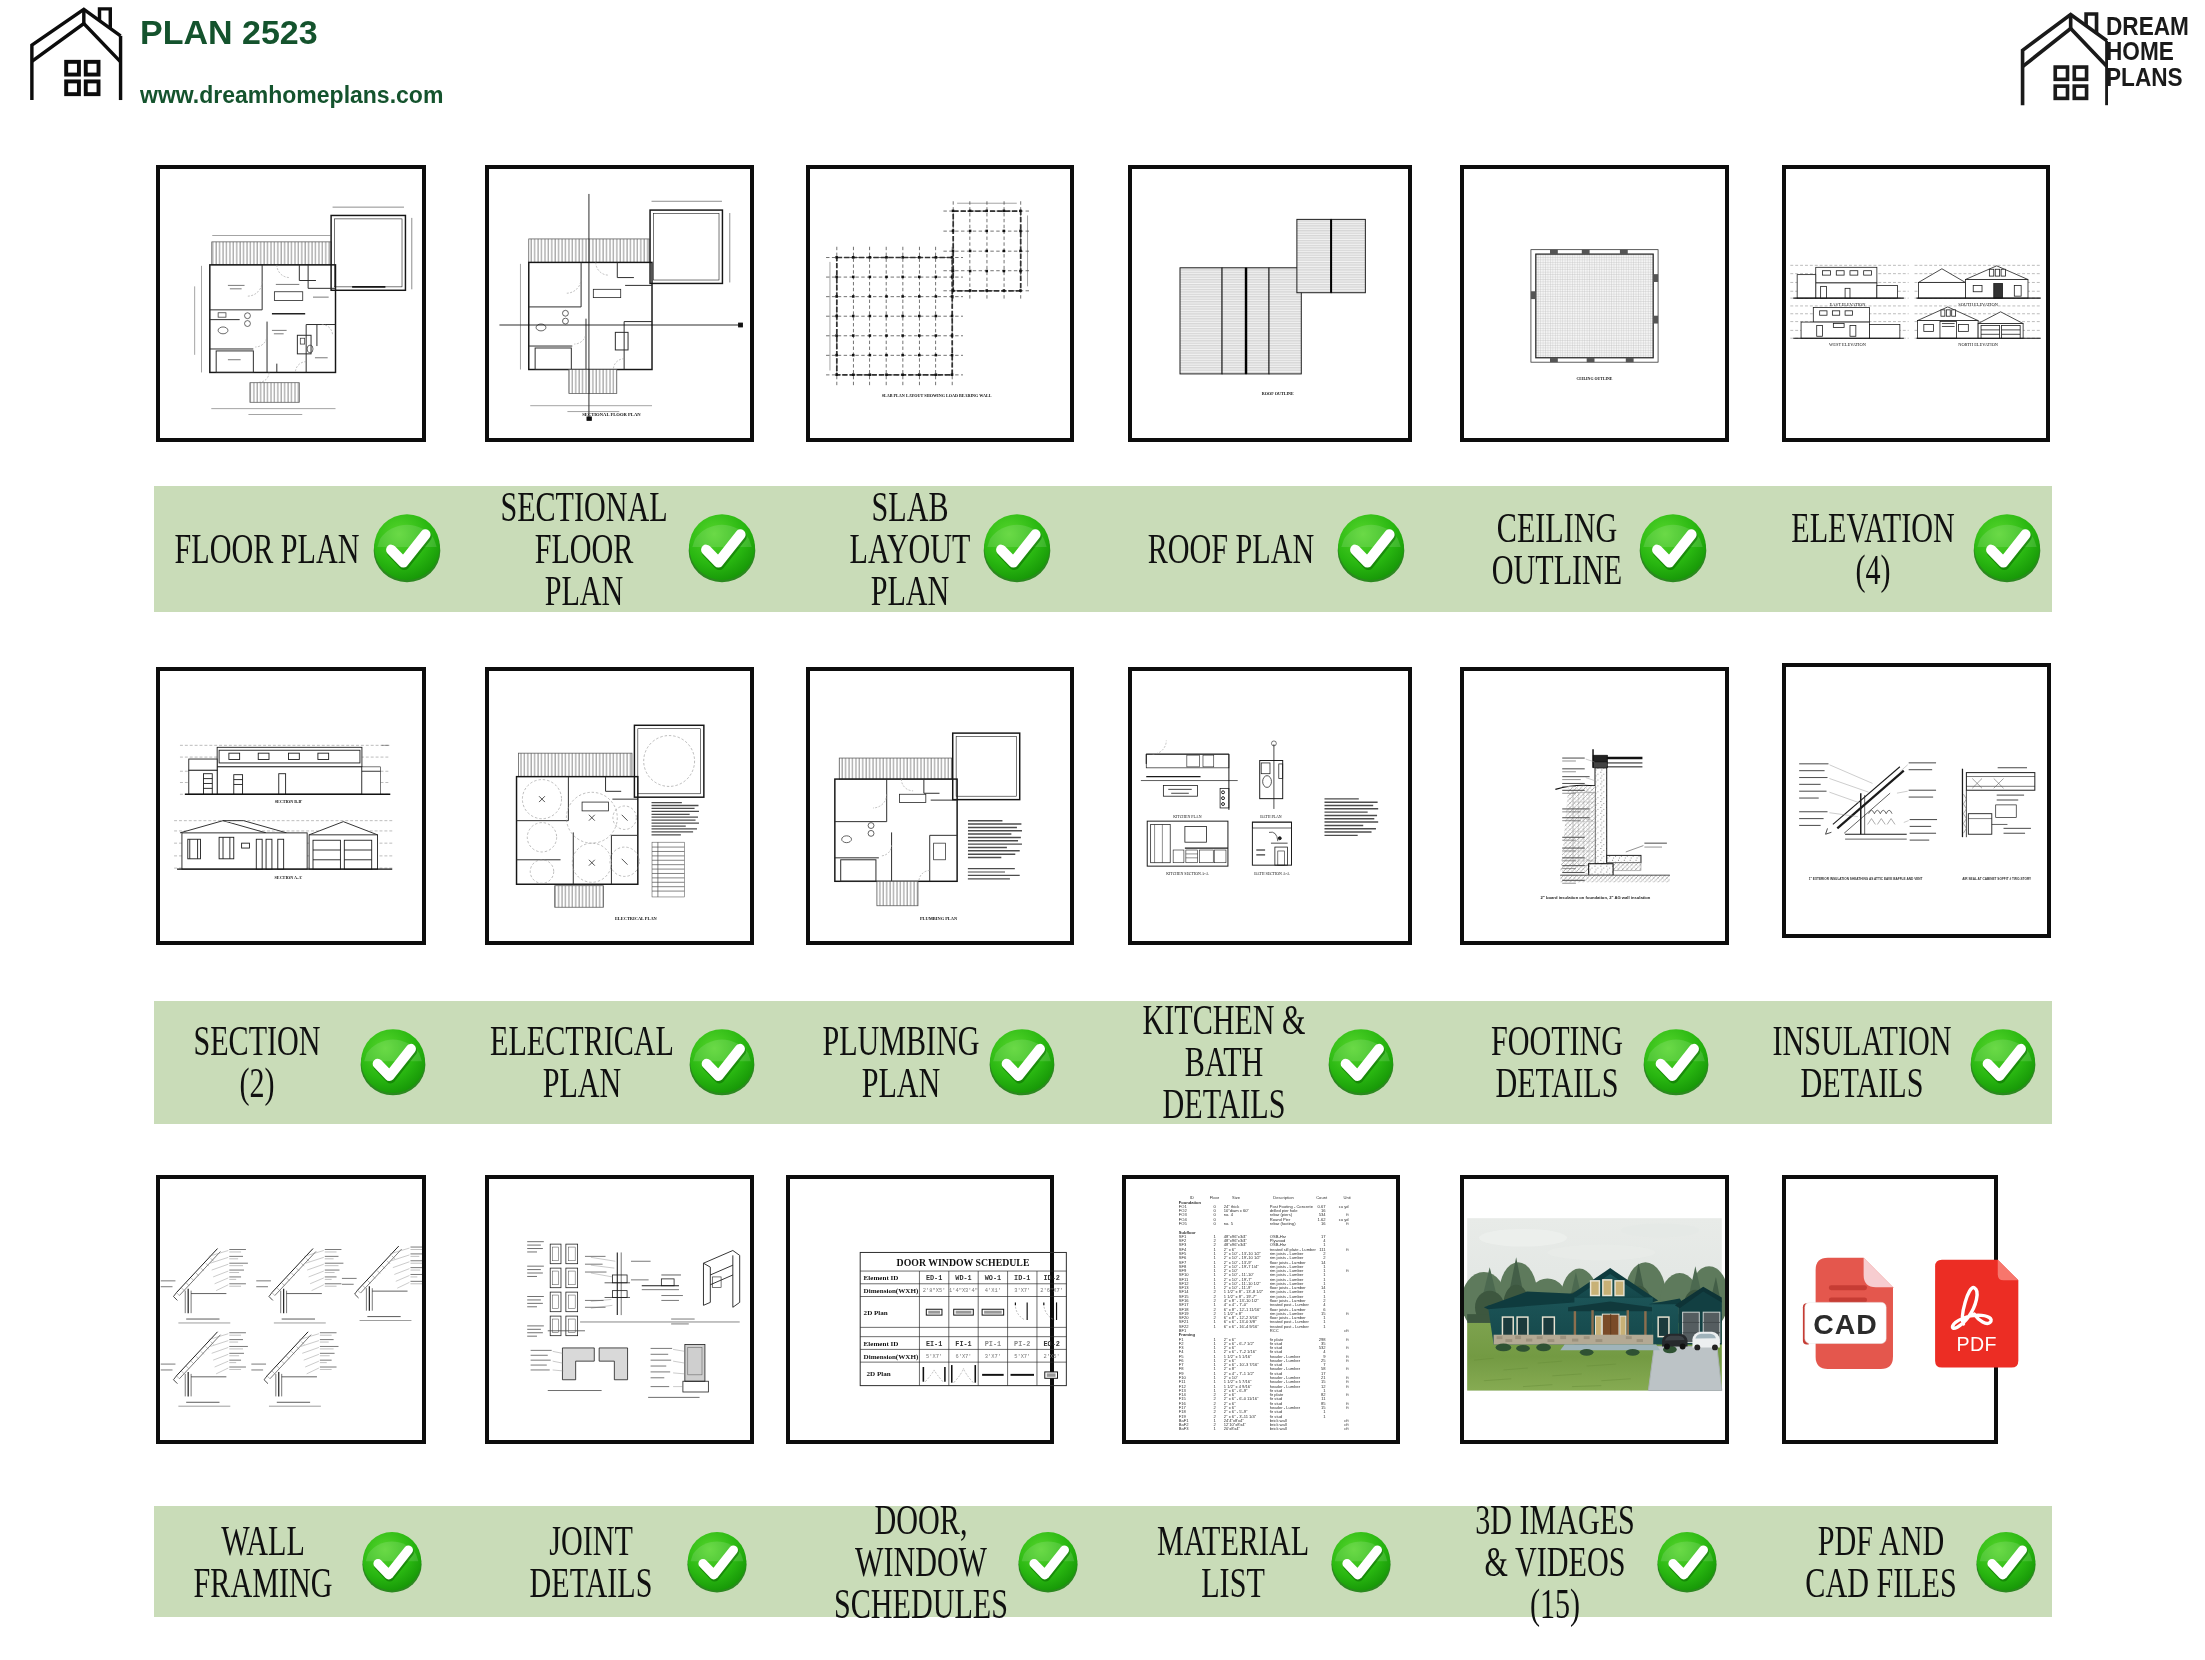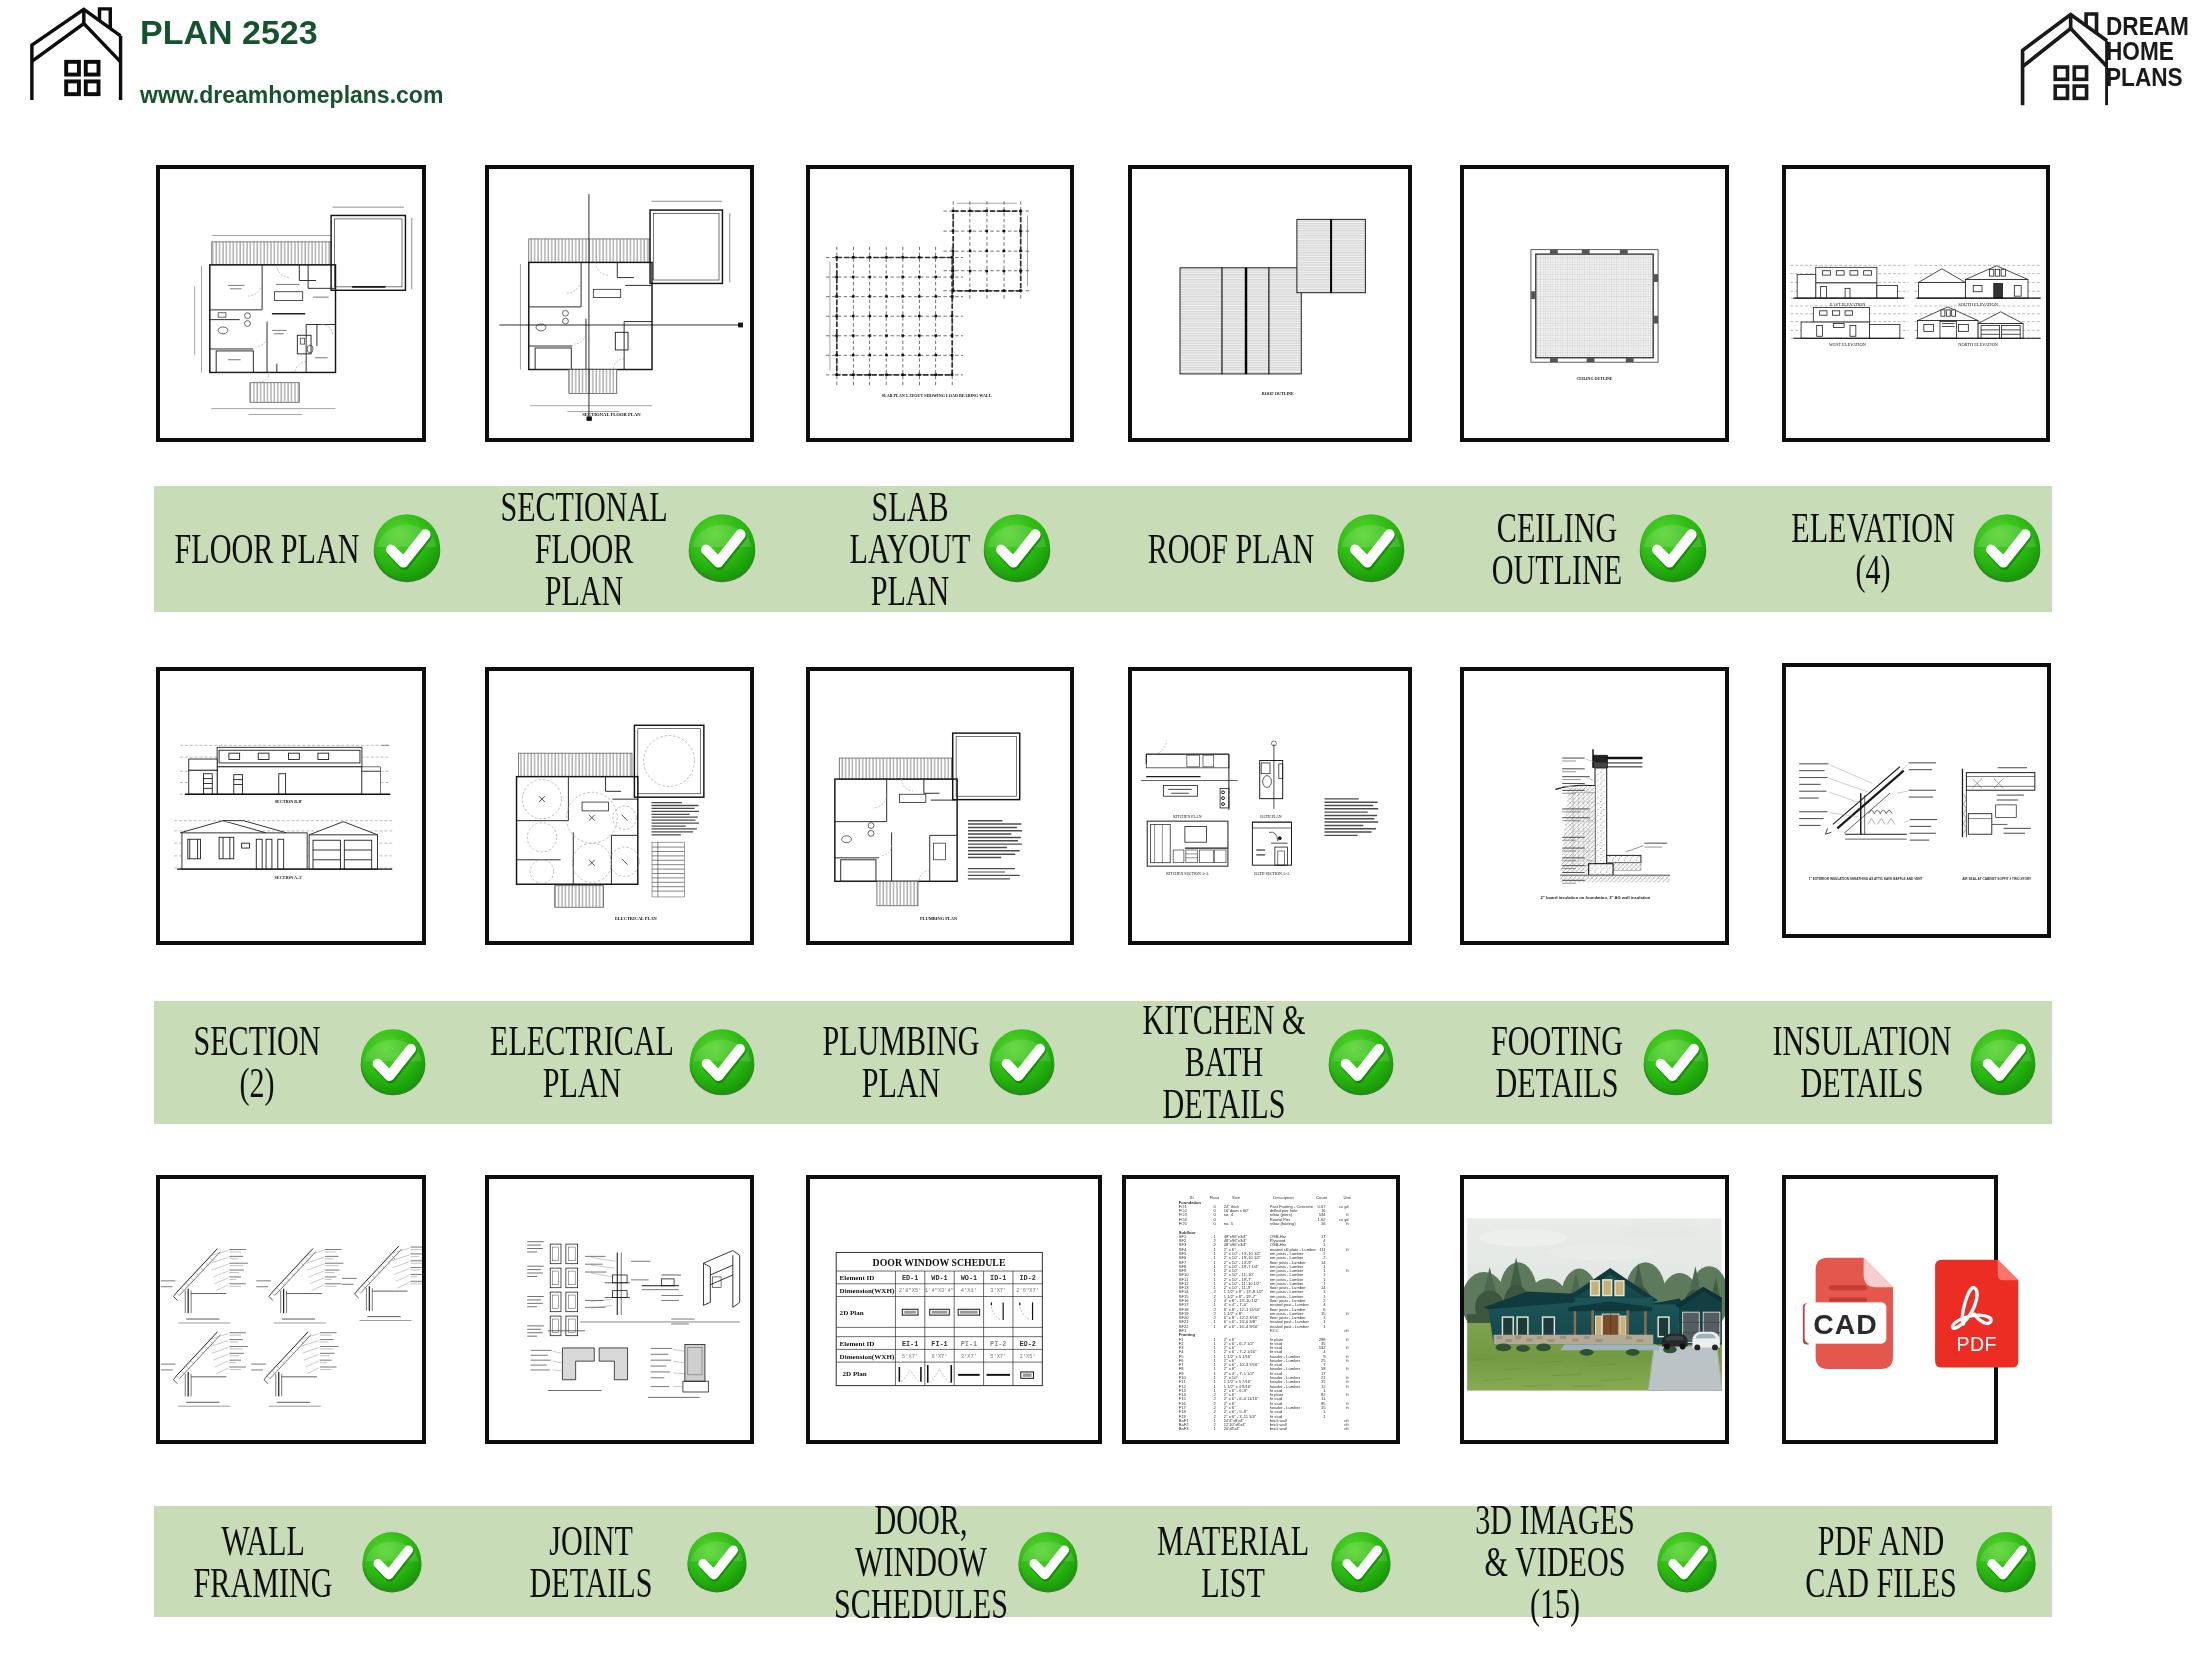--- a/index.html
+++ b/index.html
@@ -1301,21 +1301,21 @@
 </g>
 
 <g stroke="#444" stroke-width="1.6">
   <line x1="120" y1="432" x2="230" y2="432"></line>
   <line x1="325" y1="446" x2="430" y2="446"></line>
   <line x1="120" y1="310" x2="196" y2="310"></line>
 </g>
 </svg>
 </div>
 
-<div class="thumb" id="t33" style="left:806px;top:1175px;width:296px;height:269px;">
+<div class="thumb" id="t33" style="left:786px;top:1175px;width:268px;height:269px;padding-left:44px;">
 <svg width="260" height="260" viewBox="0 0 530 531">
 
 <g fill="none" stroke="#2a2a2a" stroke-width="2">
   <rect x="53" y="150" width="421" height="272"></rect>
 </g>
 <g fill="none" stroke="#2a2a2a" stroke-width="1.4">
   <line x1="53" y1="188" x2="474" y2="188"></line>
   <line x1="53" y1="214" x2="474" y2="214"></line>
   <line x1="53" y1="240" x2="474" y2="240"></line>
   <line x1="53" y1="303" x2="474" y2="303"></line>

